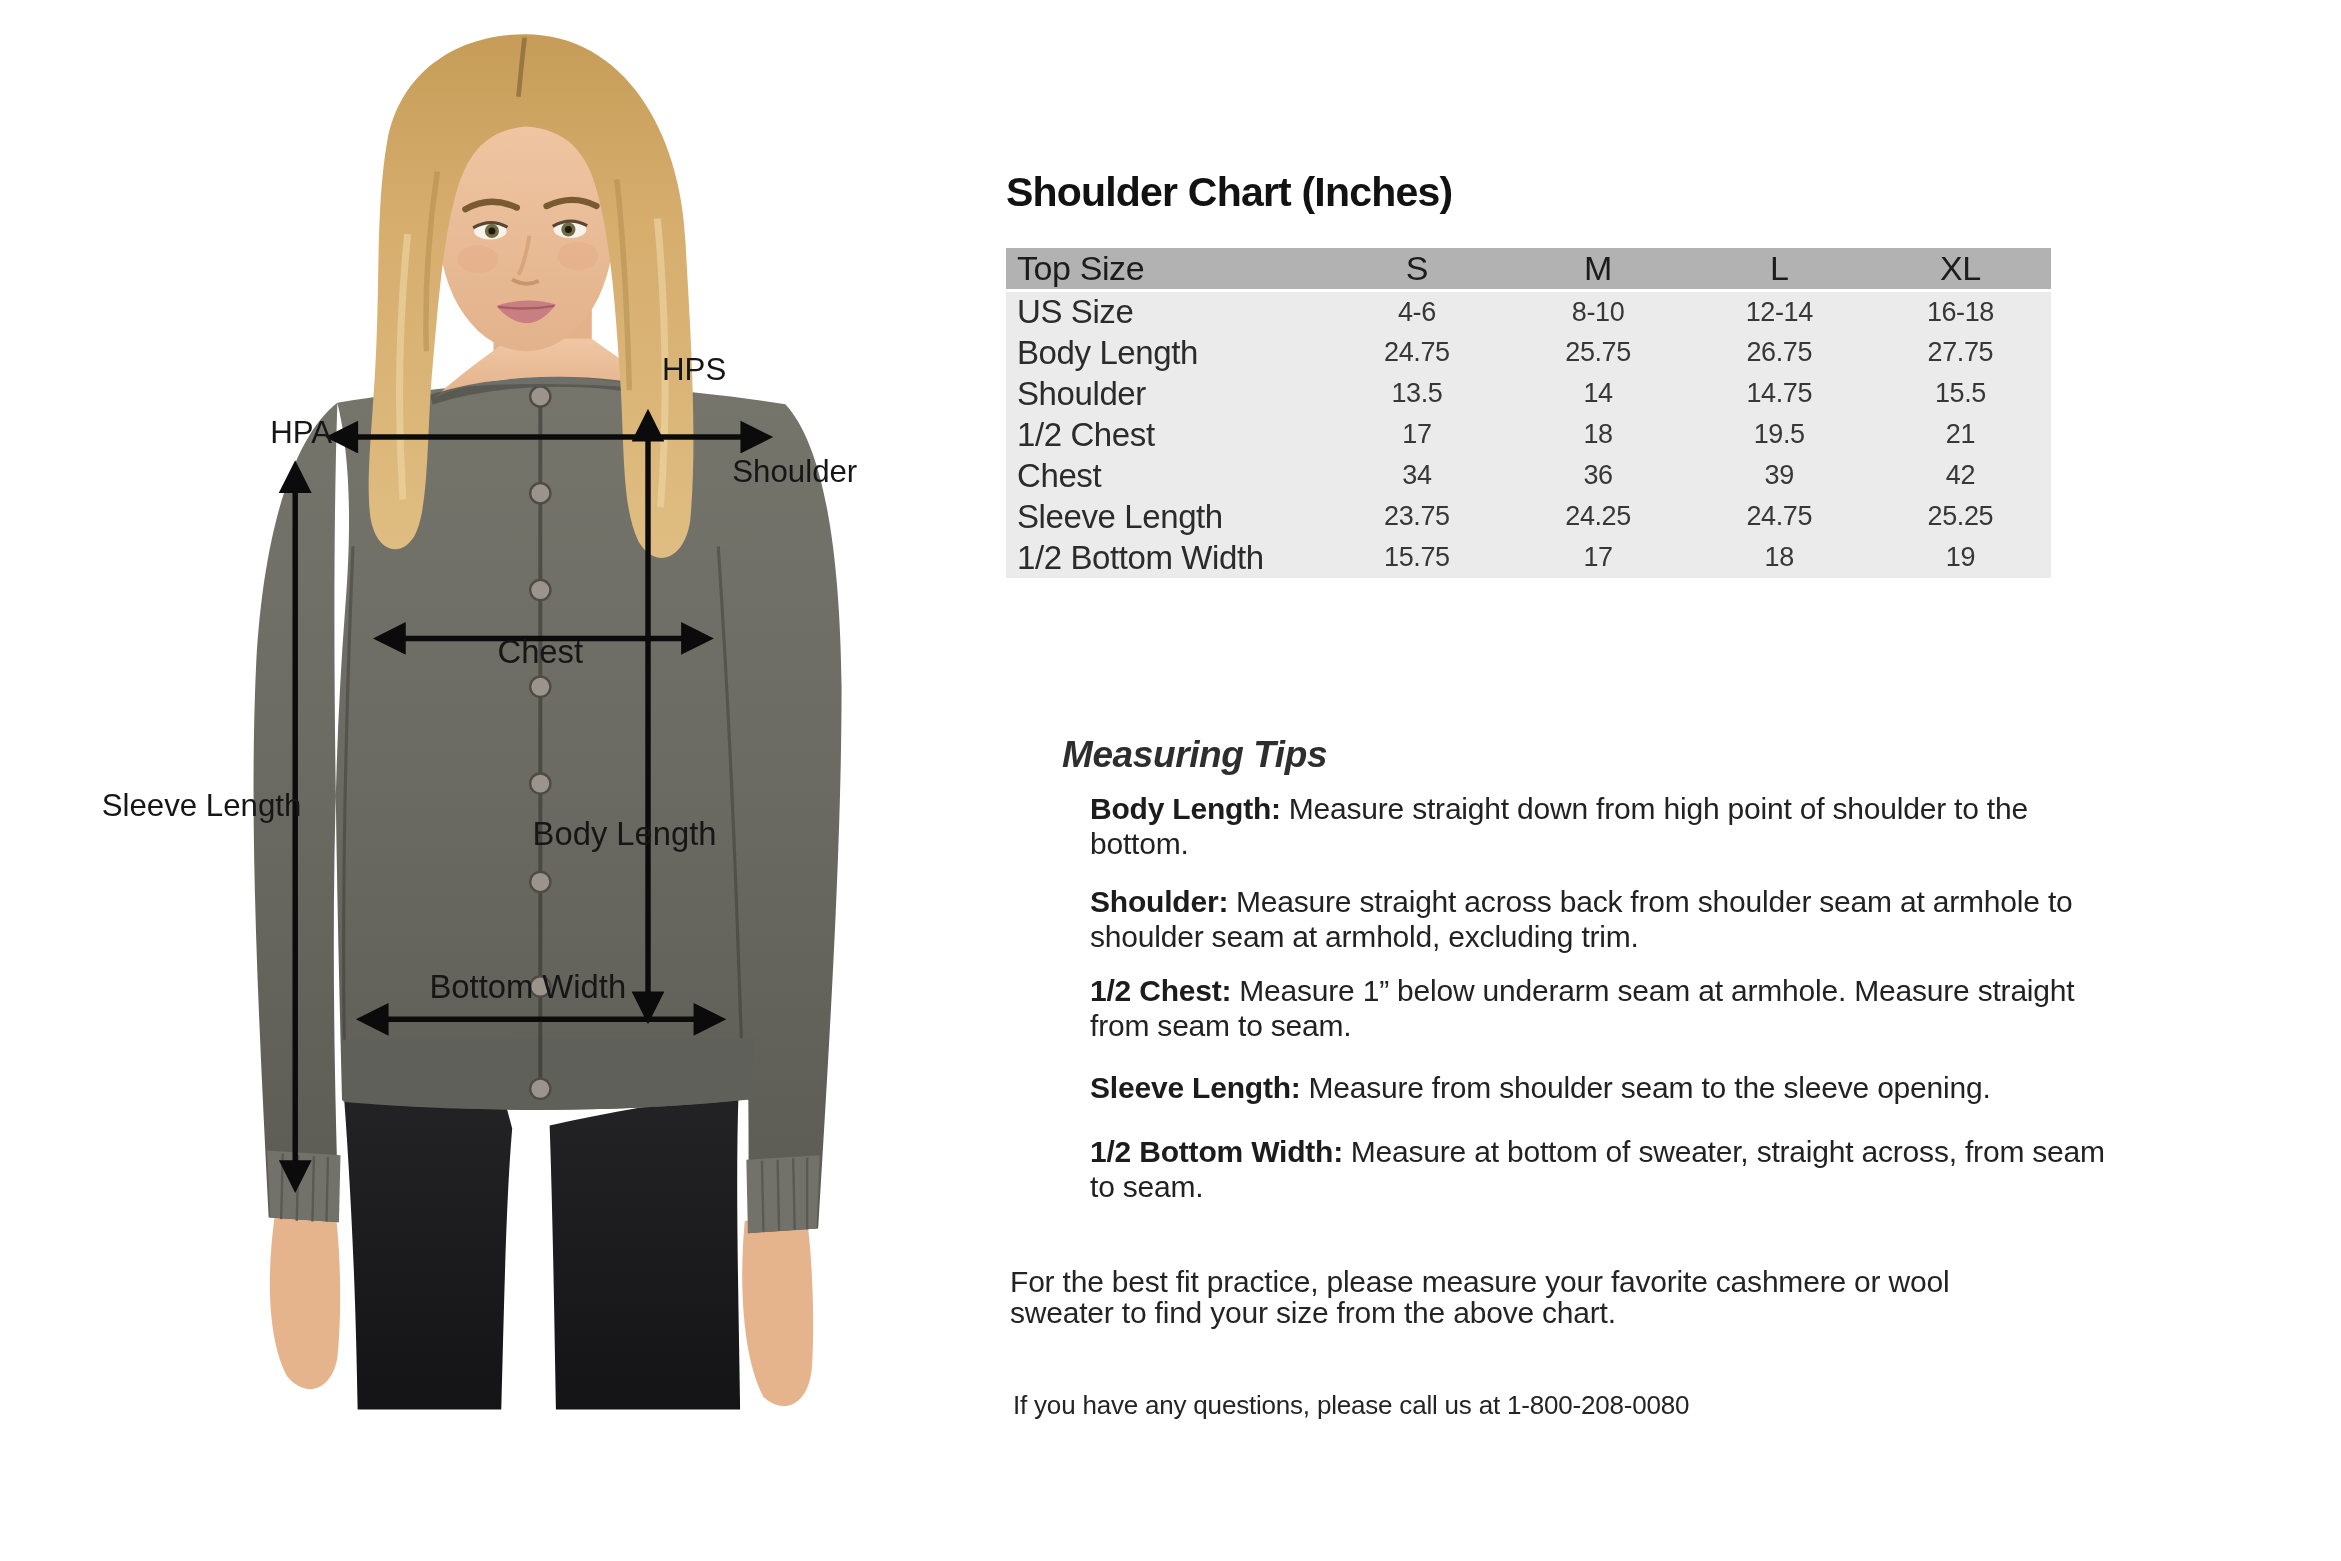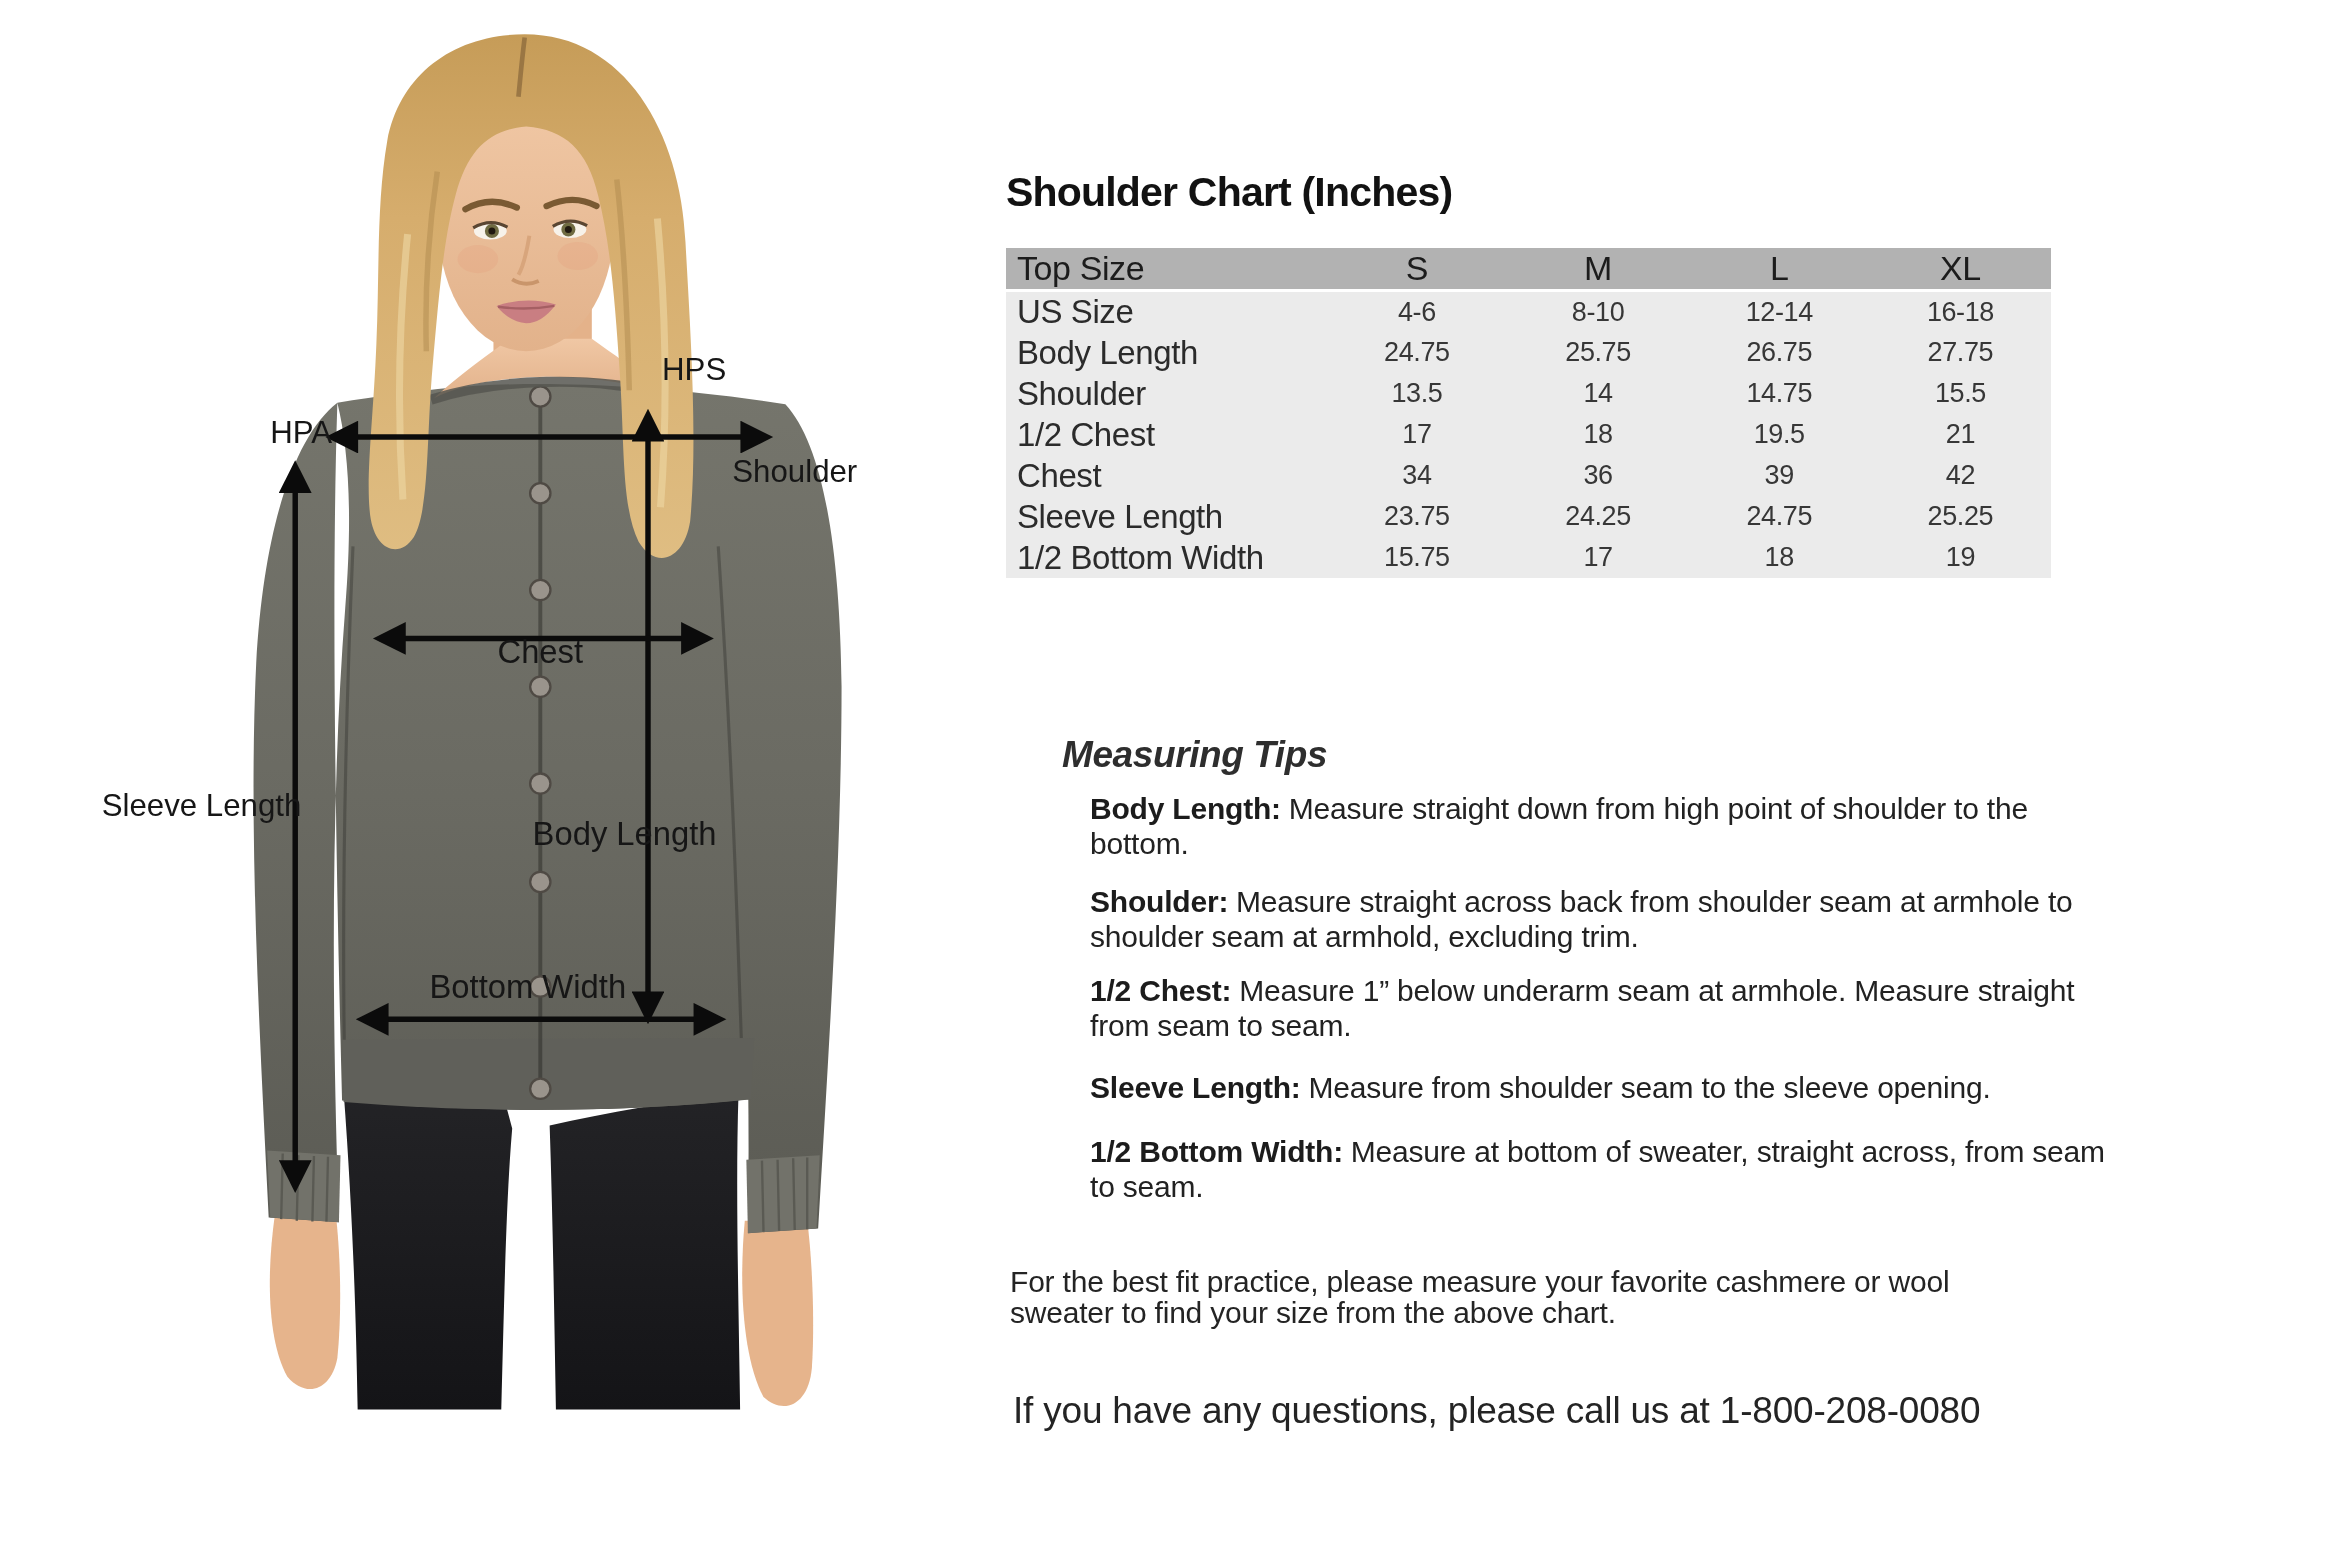--- a/index.html
+++ b/index.html
@@ -21,21 +21,21 @@
   #size-table tbody td{font-size:33px;color:#2b2b2b;vertical-align:middle;}
   #size-table tbody td:first-child{padding-left:11px;}
   #size-table tbody td.num{font-size:27px;color:#373737;text-align:center;}
   #size-table thead tr td{border-bottom:3.9px solid #ffffff;margin-top:23px;}
 
   #tips-heading{left:1062px;top:734px;font-size:37px;font-weight:700;color:#2e2e2e;letter-spacing:-0.4px;font-style:italic;}
   .tip{left:1058px;width:1015px;font-size:30px;line-height:35px;color:#222222;letter-spacing:-0.2px;margin-left:32px;}
   .tip .term{font-weight:700;margin-right:7.8px;color:#1c1c1c;}
   #tip-0{top:791px;} #tip-1{top:884px;} #tip-2{top:973px;} #tip-3{top:1070px;} #tip-4{top:1134px;}
   #fit-note{left:1010px;top:1266px;width:999px;font-size:30px;line-height:31px;color:#242424;letter-spacing:-0.2px;}
-  #contact-note{left:1013px;top:1390px;width:1171px;font-size:37px;color:#242424;letter-spacing:-0.2px;}
+  #contact-note{left:1013px;top:1390px;width:1171px;font-size:26px;color:#242424;letter-spacing:-0.2px;}
 
   
   svg text{font-family:"Liberation Sans", sans-serif;fill:#161616;}
 </style>
 </head>
 <body>
 
 <div id="canvas">
 
   <svg class="abs" viewBox="0 0 1250 2000" style="left:0;top:0;width:976px;height:1561px;">

